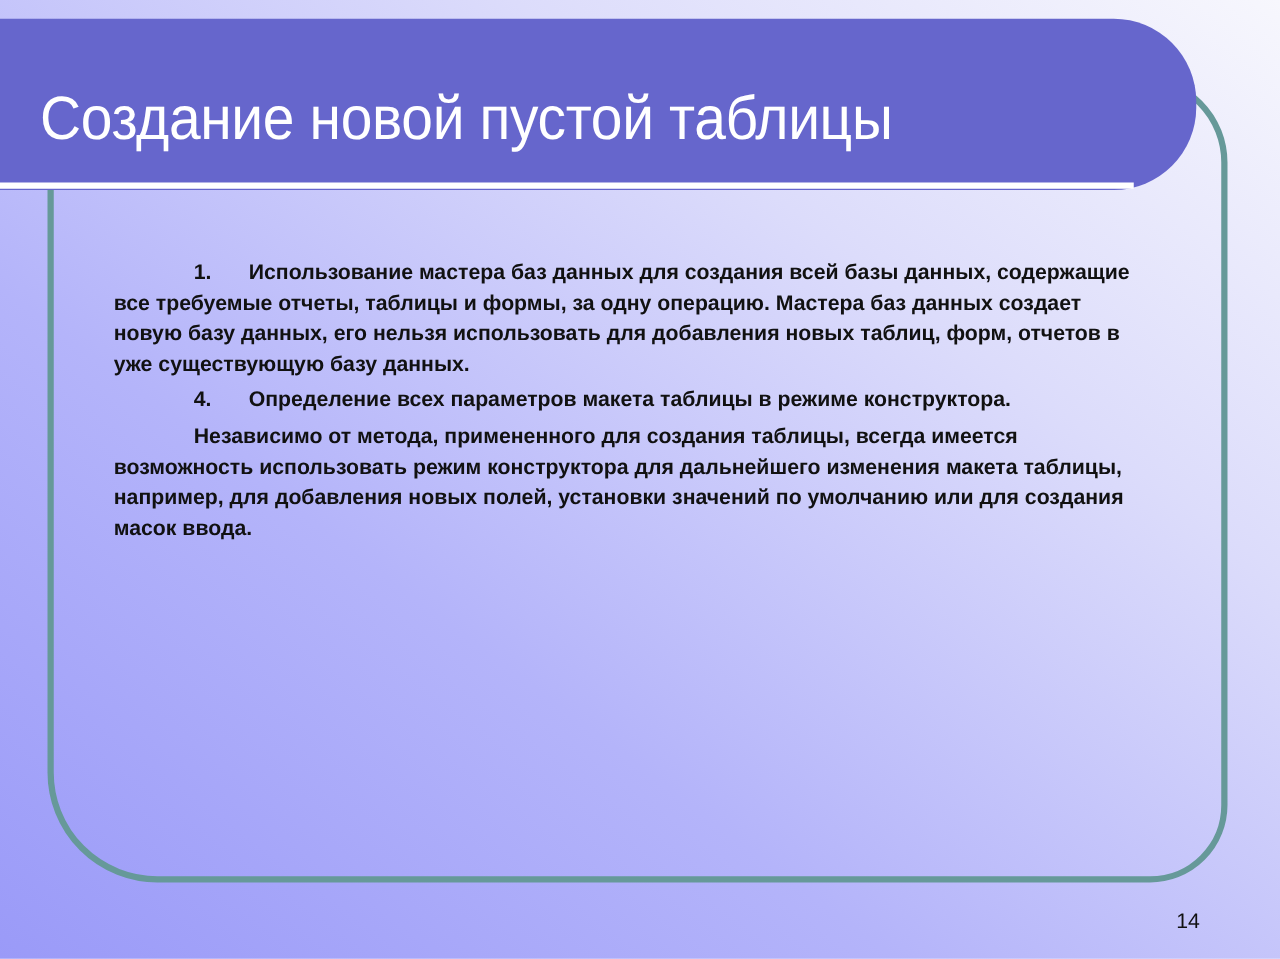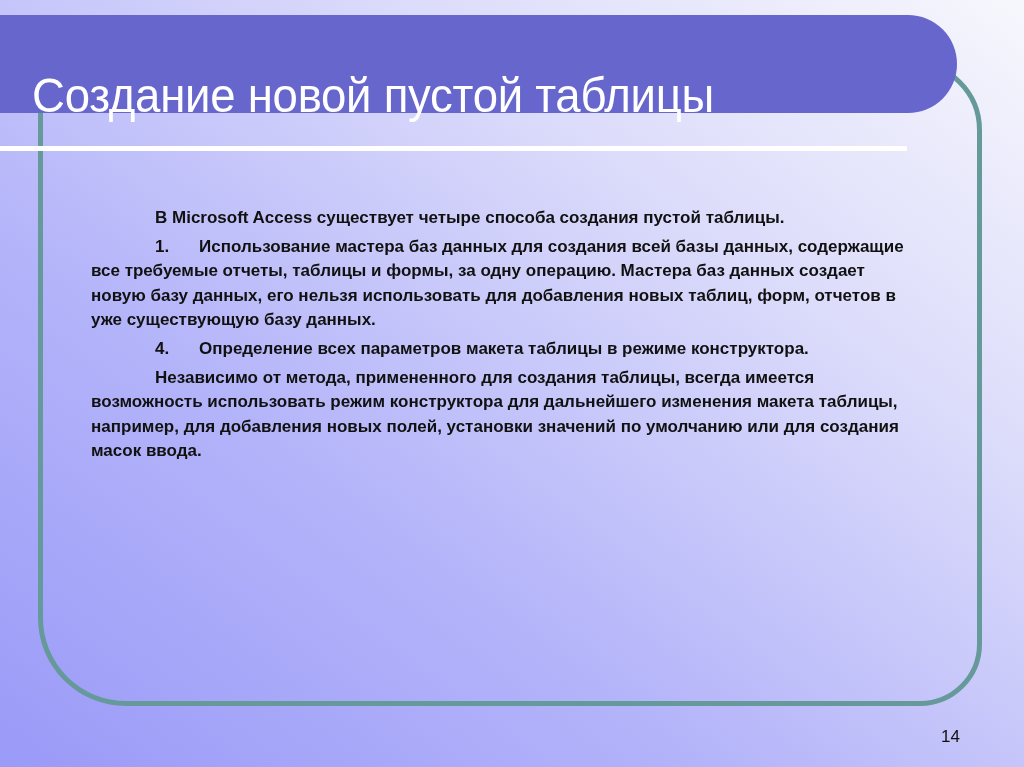--- a/index.html
+++ b/index.html
@@ -8,21 +8,21 @@
     background: linear-gradient(to top right, #9a9af8 0%, #b4b4fa 35%, #dcdcfb 70%, #f7f7fd 100%);
     font-family: "Liberation Sans", sans-serif;
   }
   .frame {
     position:absolute; left:38px; top:60px; width:934px; height:636px;
     border:5px solid #669999;
     border-radius: 0 70px 62px 88px;
     box-sizing: content-box;
   }
   .title-bar {
-    position:absolute; left:0; top:15px; width:957px; height:98px;
+    position:absolute; left:0; top:15px; width:957px; height:137px;
     background:#6666cc;
     border-radius: 0 66px 66px 0;
   }
   .title {
     position:absolute; left:32px; top:52px;
     font-size:49px; color:#ffffff; font-weight:normal;
     transform: scaleX(0.93); transform-origin:left center;
     white-space:nowrap; letter-spacing:-0.3px;
   }
   .title-rule {
@@ -45,19 +45,18 @@
 <body>
 
 <div class="frame"></div>
 
 <div class="title-bar">
   <div class="title">Создание новой пустой таблицы</div>
   <div class="title-rule"></div>
 </div>
 
 <div class="content">
-  <p>В Microsoft Access существует четыре способа создания пустой таблицы.</p>
   <p><span class="num">1.</span><span>Использование мастера баз данных для создания всей базы данных, содержащие все требуемые отчеты, таблицы и формы, за одну операцию. Мастера баз данных создает новую базу данных, его нельзя использовать для добавления новых таблиц, форм, отчетов в уже существующую базу данных.</span></p>
   <p><span class="num">4.</span><span>Определение всех параметров макета таблицы в режиме конструктора.</span></p>
   <p>Независимо от метода, примененного для создания таблицы, всегда имеется возможность использовать режим конструктора для дальнейшего изменения макета таблицы, например, для добавления новых полей, установки значений по умолчанию или для создания масок ввода.</p>
 </div>
 
 <div class="page-num">14</div>
 
 </body></html>

